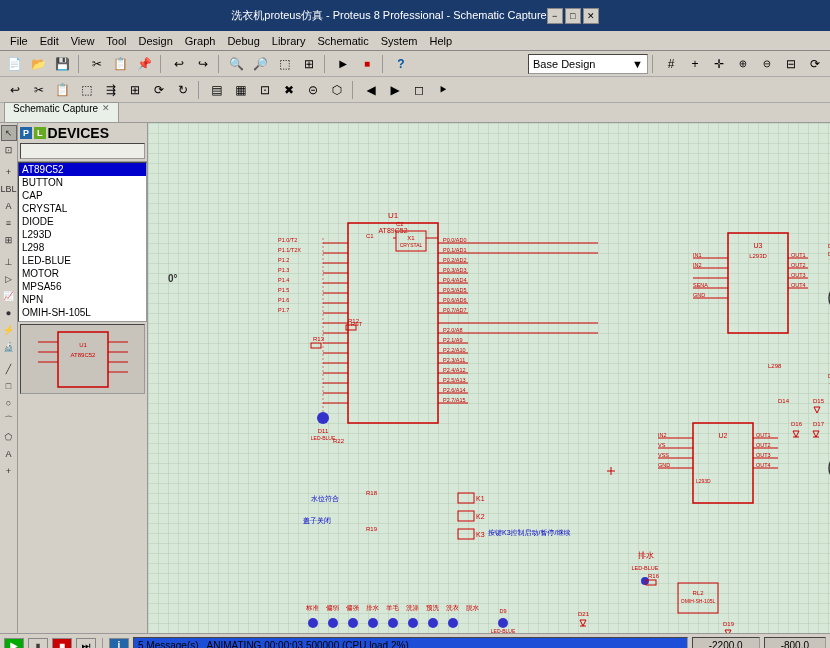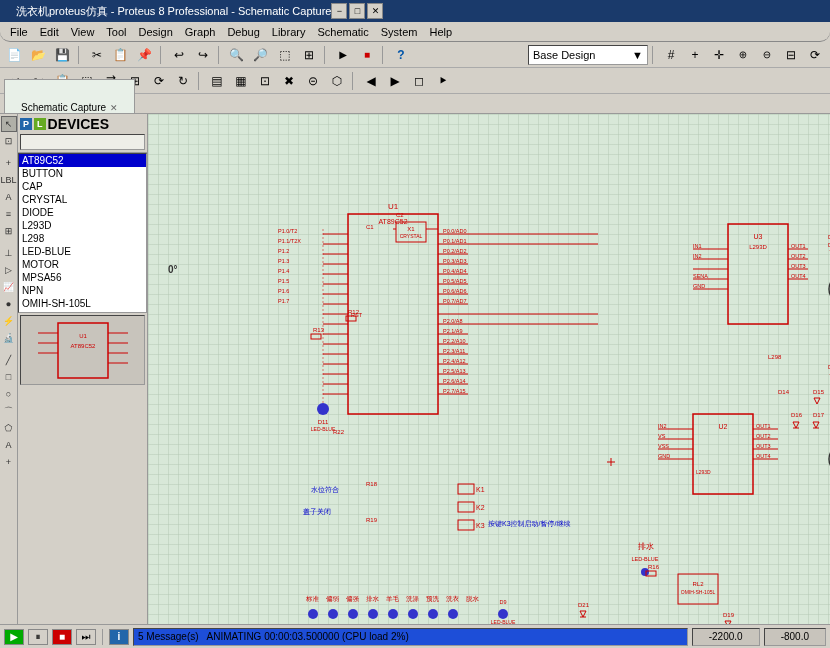--- a/index.html
+++ b/index.html
@@ -2,43 +2,42 @@
 <html><head>
   <meta charset="utf-8">
   <style>
     * { margin: 0; padding: 0; box-sizing: border-box; }
     body { width: 830px; height: 648px; overflow: hidden; font-family: 'Segoe UI', Arial, sans-serif; font-size: 11px; background: #d4d0c8; }
 
     
     #titlebar {
       background: #1a3a6b;
       color: white;
-      height: 22px;
+      height: 31px;
       display: flex;
       align-items: center;
       padding: 0 16px;
       font-size: 11px;
-      justify-content: flex-start;
+      justify-content: center;
     }
     #titlebar .win-controls { display: flex; gap: 2px; }
     #titlebar .win-btn {
       width: 16px; height: 16px; background: #d4d0c8; border: 1px solid #888;
       display: flex; align-items: center; justify-content: center; font-size: 9px; cursor: pointer; color: black;
     }
 
     
     #menubar {
       background: #d4d0c8;
       height: 20px;
       display: flex;
       align-items: center;
       padding: 0 4px;
       border-bottom: 1px solid #888;
       font-size: 11px;
-      border-radius: 10px;
     }
     #menubar span {
       padding: 1px 6px;
       cursor: pointer;
     }
 
     
     #toolbar1 {
       background: #d4d0c8;
       height: 26px;
@@ -169,24 +168,24 @@
     
     #tabbar {
       height: 20px;
       background: #d4d0c8;
       border-bottom: 1px solid #999;
       display: flex;
       align-items: flex-end;
       padding: 0 4px;
     }
     .tab {
-      height: 34px; padding: 0 16px;
+      height: 20px; padding: 0 8px;
       background: #d4d0c8; border: 1px solid #999;
       border-bottom: none; font-size: 10px;
-      display: flex; align-items: flex-end; gap: 4px;
+      display: flex; align-items: flex-start; gap: 4px;
       cursor: pointer;
     }
     .tab.active { background: #e8f0e8; }
     .tab-close { font-size: 9px; color: #666; cursor: pointer; }
 
     
     #statusbar {
       height: 24px;
       background: #d4d0c8;
       border-top: 1px solid #999;

